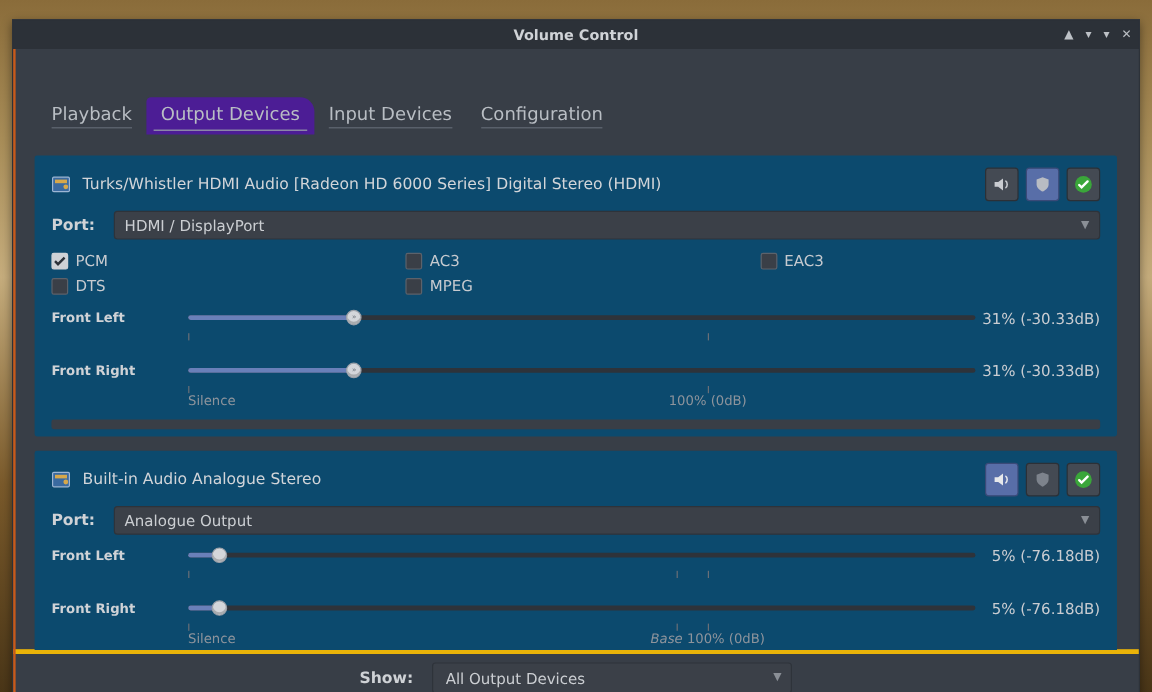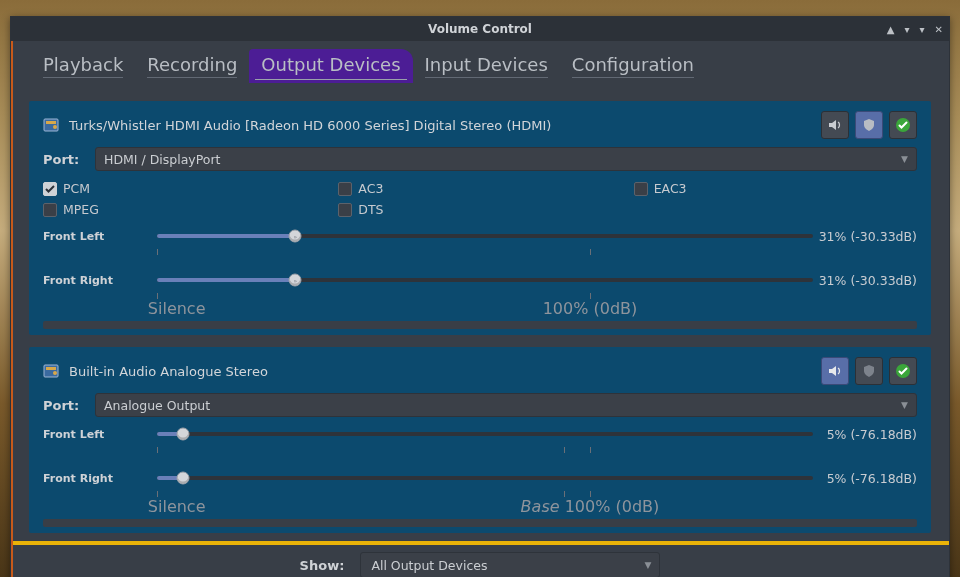--- a/index.html
+++ b/index.html
@@ -4,21 +4,21 @@
 <style>
   * { box-sizing: border-box; margin: 0; padding: 0; }
   html, body { width: 960px; height: 577px; overflow: hidden; font-family: "DejaVu Sans", "Liberation Sans", sans-serif; font-size: 13px; color: #c5c8cc; background: #54422a; }
   .bg { position: absolute; inset: 0; background: linear-gradient(to bottom, #8a6c3a 0%, #a88d58 20%, #c6ad7d 40%, #7a5a2b 70%, #4a3618 100%); }
   .window { position: absolute; left: 10px; top: 16px; width: 940px; height: 570px; background: #383e47; border: 1px solid #2d3239; box-shadow: 0 2px 8px rgba(0,0,0,.45); display: flex; flex-direction: column; }
   .window .left-accent { position:absolute; left:0; top:0; bottom:0; width:2px; background:#c85a1a; }
   .titlebar { height: 24px; background: #2c3138; display:flex; align-items:center; justify-content:center; position:relative; color:#d0d3d7; font-size:12px; font-weight:600; }
   .titlebar .wcontrols { position:absolute; right:6px; top:0; height:24px; display:flex; align-items:center; gap:10px; color:#bdc1c6; font-size:10px; }
   .titlebar .wcontrols span { cursor:pointer; }
   .tabs { display:flex; gap:0; padding: 8px 10px 0 20px; }
-  .tab { padding: 5px 12px; color:#b9bec4; font-size:18px; position:relative; cursor:pointer; border-radius: 4px 12px 0 0; }
+  .tab { padding: 5px 12px; color:#b9bec4; font-size:15px; position:relative; cursor:pointer; border-radius: 4px 12px 0 0; margin-top: 32px; }
   .tab.active { background:#4c1d95; border-radius: 4px 12px 0 0; }
   .tab.active::after { content:""; position:absolute; left:6px; right:6px; bottom:3px; height:1px; background:#9aa1ab; }
   .tab:not(.active) span::after { content:""; display:block; height:1px; background:#626974; margin-top:2px; }
   .content { flex:1; overflow:auto; padding: 18px 18px 8px 18px; display:flex; flex-direction:column; gap:12px; }
   .device { background:#0c4a6e; border-radius:2px; padding: 10px 14px 6px 14px; display:flex; flex-direction:column; gap:8px; }
   .dhead { display:flex; align-items:center; gap:8px; }
   .dicon svg { display:block; }
   .dtitle { flex:1; font-size:13px; color:#d2d5d9; }
   .btns { display:flex; gap:6px; }
   .ibtn { width:28px; height:28px; border:1px solid #2c3036; border-radius:3px; background:#444a53; display:flex; align-items:center; justify-content:center; cursor:pointer; }
@@ -36,21 +36,21 @@
   .cb .box svg { display:none; }
   .chwrap { display:flex; flex-direction:column; gap:4px; }
   .ch { display:grid; grid-template-columns: 110px 1fr 100px; align-items:center; gap:4px; }
   .chlabel { font-weight:700; color:#cfd2d6; font-size:11px; }
   .sliderwrap { position:relative; height:18px; }
   .track { position:absolute; left:0; right:0; top:50%; height:4px; transform:translateY(-50%); background:#2e333a; border-radius:2px; }
   .fill { position:absolute; left:0; top:50%; height:4px; transform:translateY(-50%); background:#6a80b9; border-radius:2px 0 0 2px; }
   .thumb { position:absolute; top:50%; width:13px; height:13px; border-radius:50%; background:#d4d6da; border:1px solid #9ba0a8; transform:translate(-50%,-50%); box-shadow:inset 0 -2px 0 rgba(0,0,0,.2); cursor:grab; }
   .thumb .glyph { position:absolute; right:3px; top:2px; font-size:6px; color:#6d737c; }
   .val { text-align:right; color:#c9ccd1; font-size:12.5px; white-space:nowrap; }
-  .ruler { display:grid; grid-template-columns: 110px 1fr 100px; align-items:flex-start; gap:4px; font-size:16px; color:#8e949c; }
+  .ruler { display:grid; grid-template-columns: 110px 1fr 100px; align-items:flex-start; gap:4px; font-size:11px; color:#8e949c; }
   .ruler .ticks { position:relative; height:18px; }
   .tick { position:absolute; top:0; width:1px; height:6px; background:#6a6f77; }
   .ticklabel { position:absolute; top:6px; transform:translateX(-50%); white-space:nowrap; }
   .vu { height:8px; background:#393e46; border-radius:2px; margin-top:2px; }
   .footerbar { height:44px; display:flex; align-items:center; justify-content:center; gap:16px; border-top:4px solid #eab308; }
   .footerbar .slabel { font-weight:700; color:#cfd2d6; }
   .footerbar .sel { background:#3b4048; border:1px solid #2e333a; border-radius:3px; height:26px; min-width:300px; display:flex; align-items:center; padding:0 10px; color:#cbced2; font-size:12.5px; position:relative; cursor:pointer; }
   .footerbar .sel .tri { position:absolute; right:8px; color:#8a8f96; font-size:9px; }
   ::-webkit-scrollbar { width:10px; }
   ::-webkit-scrollbar-track { background:#353a42; }
@@ -68,21 +68,20 @@
     <div class="wcontrols">
       <span>▲</span>
       <span>▾</span>
       <span>▾</span>
       <span>✕</span>
     </div>
   </div>
 
   <div class="tabs">
     <div class="tab"><span>Playback</span></div>
-    <div class="tab"><span>Recording</span></div>
     <div class="tab active"><span>Output Devices</span></div>
     <div class="tab"><span>Input Devices</span></div>
     <div class="tab"><span>Configuration</span></div>
   </div>
 
   <div class="content">
 
     <div class="device">
       <div class="dhead">
         <span class="dicon">
@@ -134,25 +133,25 @@
         <label class="cb">
             <span class="box"></span>
             <span>AC3</span>
           </label>
         <label class="cb">
             <span class="box"></span>
             <span>EAC3</span>
           </label>
         <label class="cb">
             <span class="box"></span>
+            <span>DTS</span>
+          </label>
+        <label class="cb">
+            <span class="box"></span>
             <span>MPEG</span>
-          </label>
-        <label class="cb">
-            <span class="box"></span>
-            <span>DTS</span>
           </label>
       </div>
 
       <div class="chwrap">
         <div class="ch">
           <span class="chlabel">Front Left</span>
           <div class="sliderwrap">
             <div class="track"></div>
               <div class="fill" style="width:21%"></div>
             <div class="thumb" style="left:21%">

